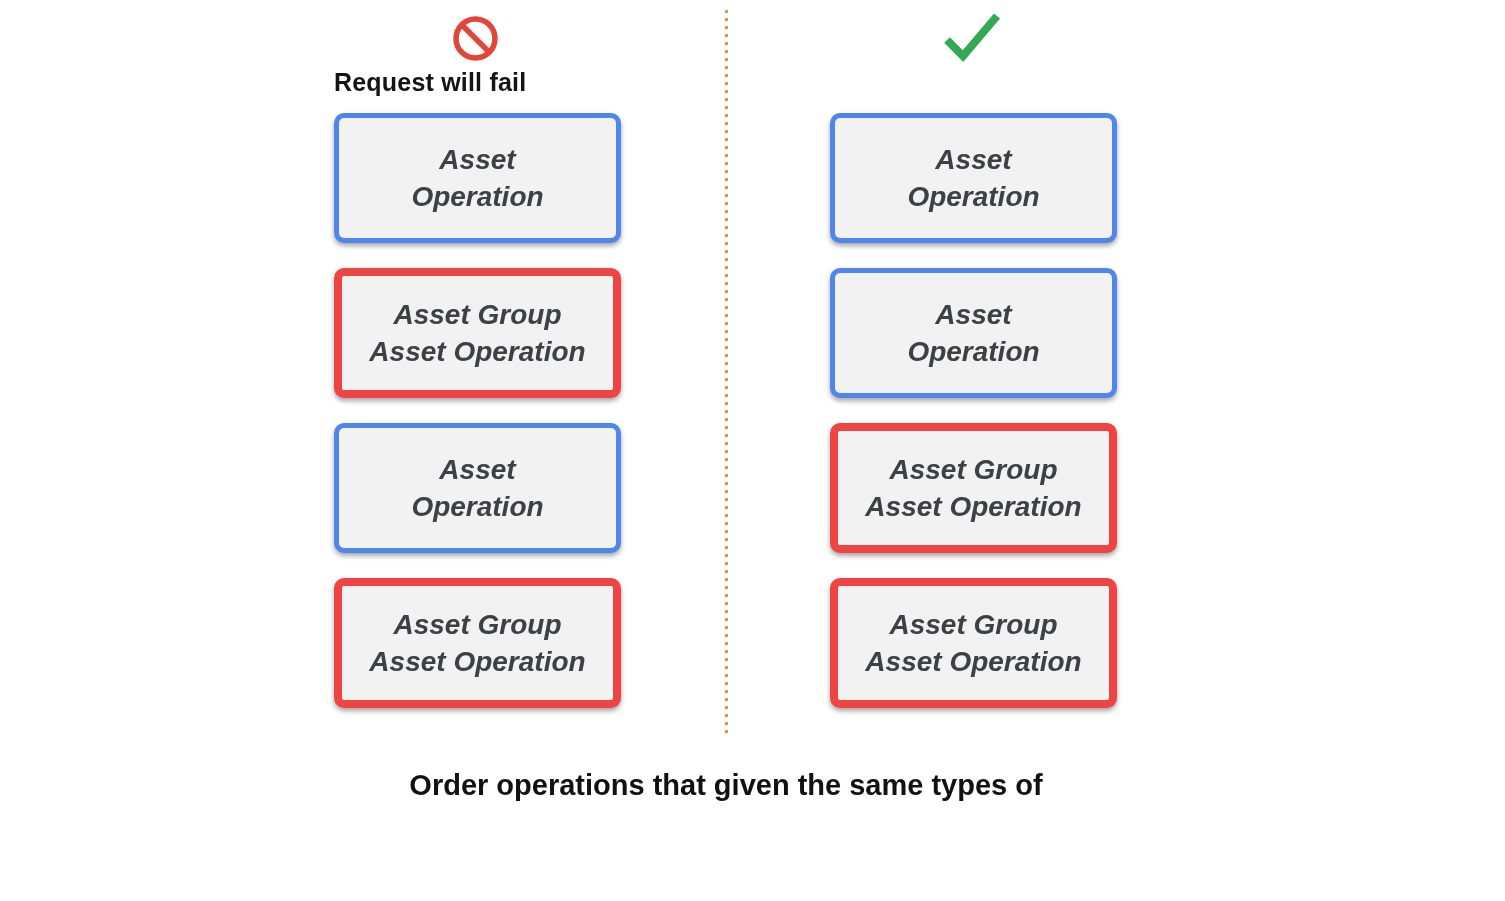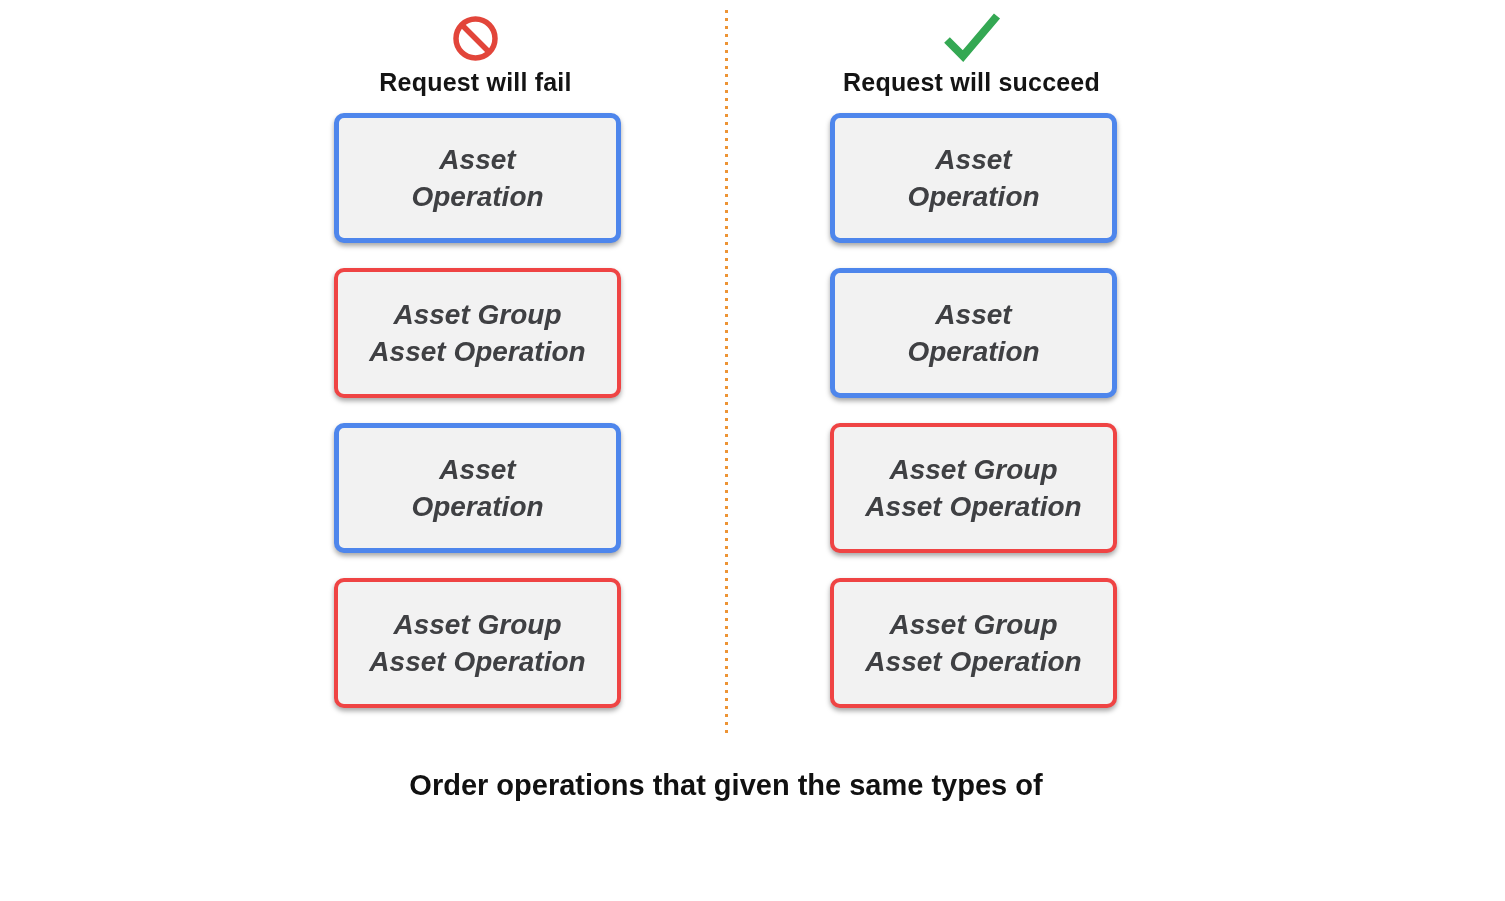--- a/index.html
+++ b/index.html
@@ -21,21 +21,21 @@
     width: 287px;
     height: 740px;
   }
   .col-fail    { left: 334px; }
   .col-succeed { left: 830px; }
   .col-header {
     position: absolute;
     top: 10px;
     left: 0;
     right: 4px;
-    text-align: center;
+    text-align: left;
   }
   .icon-wrap {
     display: flex;
     align-items: center;
     justify-content: center;
     height: 56px;
   }
   .col-title {
     margin-top: 2px;
     font-size: 25px;
@@ -63,21 +63,21 @@
     justify-content: center;
     align-items: center;
     font-size: 28px;
     font-weight: bold;
     line-height: 37px;
     color: #3f4043;
     box-shadow: 0 3px 5px rgba(0,0,0,0.35);
     text-align: center;
   }
   .box.blue   { border: 5px solid #4e86ec; }
-  .box.orange { border: 4px solid #ef4444; }
+  .box.orange { border: 8px solid #ef4444; }
   .divider {
     position: absolute;
     left: 725px;
     top: 10px;
     width: 3px;
     height: 728px;
     background-image: repeating-linear-gradient(to bottom, #ed9435 0 3px, transparent 3px 8px);
   }
   .caption {
     position: absolute;
@@ -128,21 +128,20 @@
 
   <div class="divider"></div>
 
   <div class="column col-succeed">
     <div class="col-header">
       <div class="icon-wrap">
         <svg width="66" height="56" viewBox="0 0 66 56">
           <path d="M8 30 L24 46 L58 6" fill="none" stroke="#34a853" stroke-width="8" stroke-linecap="butt"></path>
         </svg>
       </div>
-      <div class="col-title">Request will succeed</div>
     </div>
     <div class="boxes">
       <div class="box blue">
         <div>Asset</div>
         <div>Operation</div>
       </div>
       <div class="box blue">
         <div>Asset</div>
         <div>Operation</div>
       </div>

